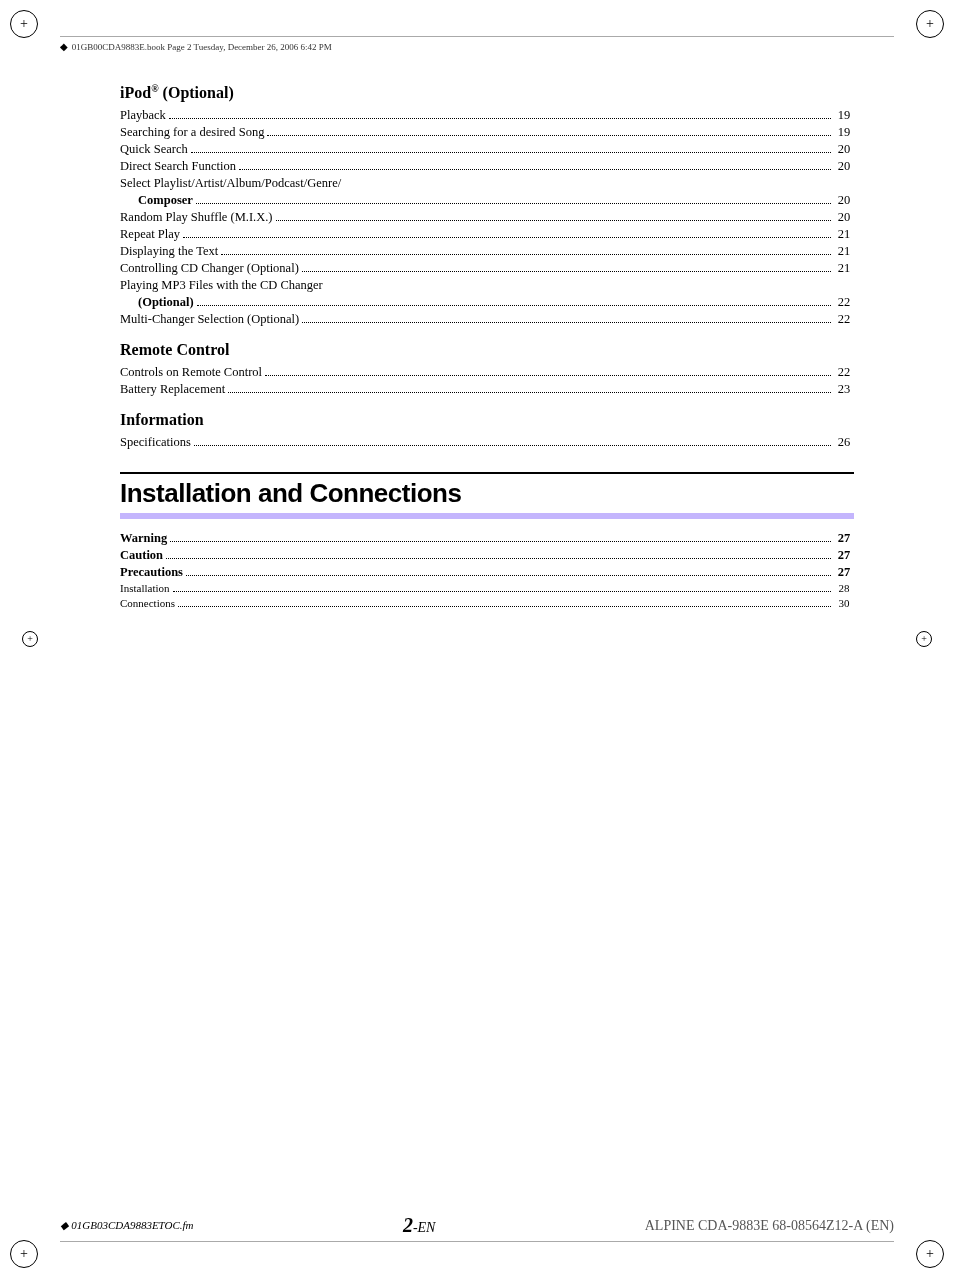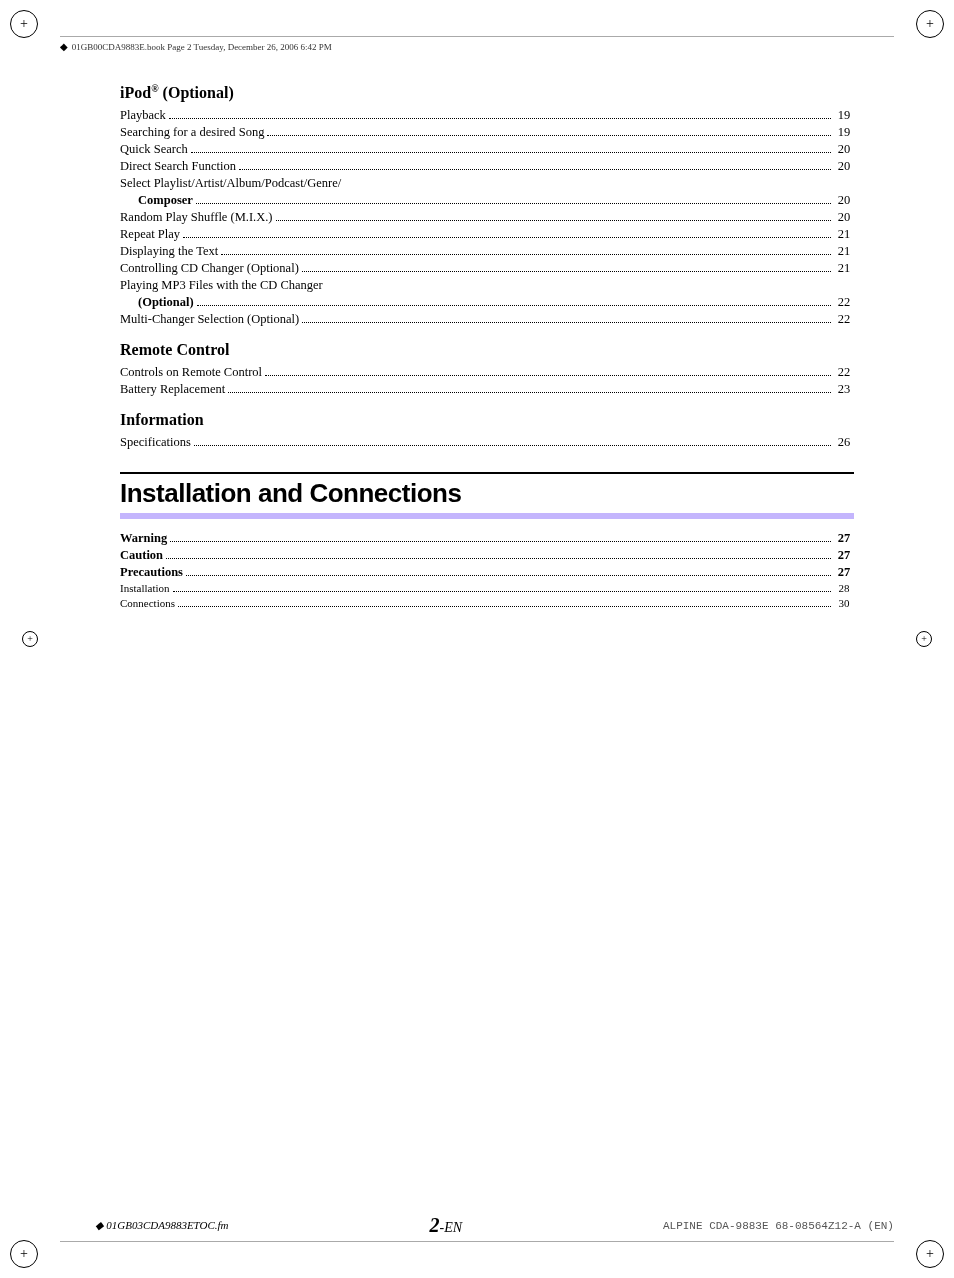--- a/index.html
+++ b/index.html
@@ -85,36 +85,34 @@
       right: 60px;
       display: flex;
       justify-content: space-between;
       align-items: center;
       border-bottom: 1px solid #aaa;
       padding-bottom: 4px;
     }
     .footer-left {
       font-size: 11px;
       font-style: italic;
-      margin-left: 35px;
     }
     .footer-page {
       font-size: 20px;
       font-weight: bold;
       font-style: italic;
     }
     .footer-suffix {
       font-size: 14px;
       font-weight: normal;
       font-style: italic;
     }
     .footer-right {
-      font-size: 11px;
+      font-size: 14px;
       color: #555;
-      font-family: Liberation Mono, monospace;
     }
 
     
     .content {
       position: absolute;
       top: 69px;
       left: 120px;
       right: 100px;
     }
 

